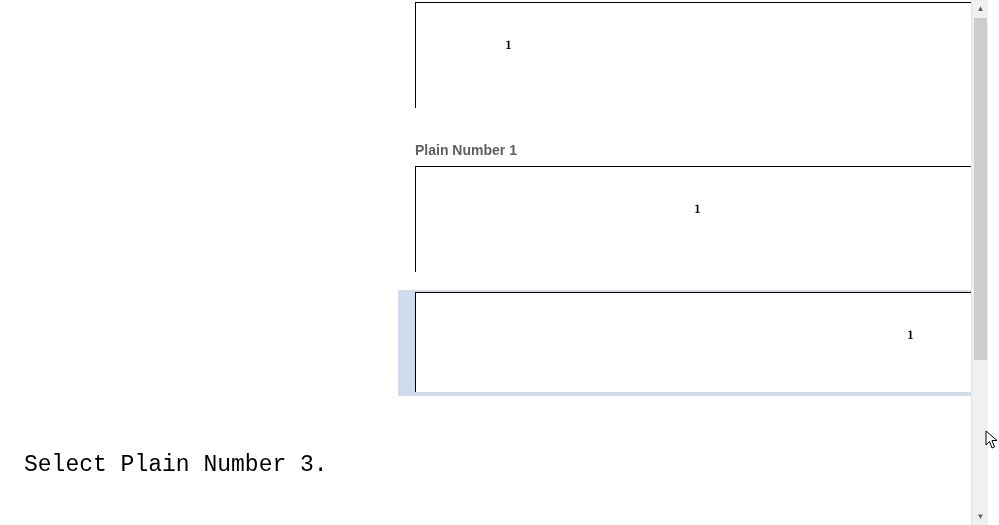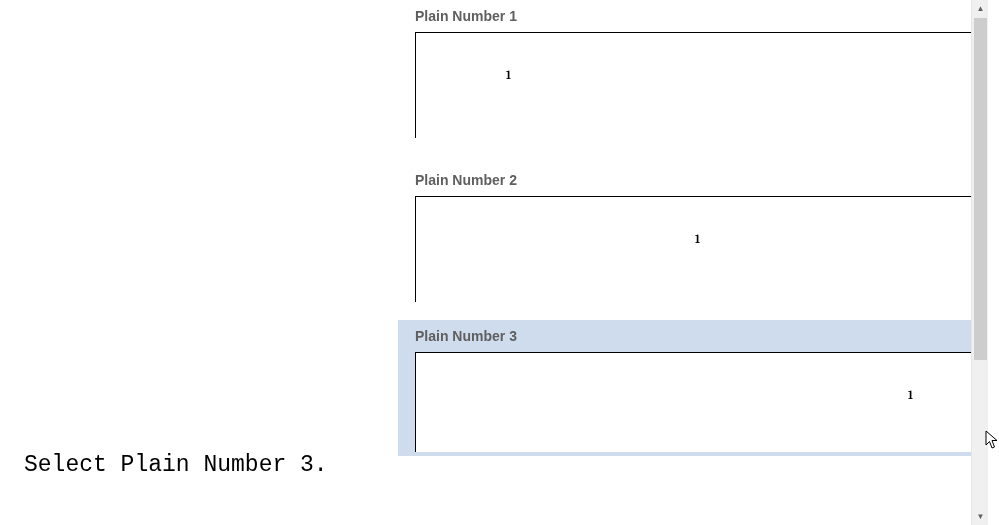--- a/index.html
+++ b/index.html
@@ -140,39 +140,37 @@
   </style>
 </head>
 <body>
 
 <div class="instruction-text">Select Plain Number 3.</div>
 
 <div class="gallery-panel">
 
 
   <div class="option-block">
-    <div class="option-label">Plain Number 1</div>
     <div class="option-preview">
       <span class="preview-number left">1</span>
     </div>
   </div>
 
   <div class="gap-between"></div>
 
   <div class="option-block">
-    <div class="option-label">Plain Number 2</div>
+    <div class="option-label">Plain Number 1</div>
     <div class="option-preview">
       <span class="preview-number center">1</span>
     </div>
   </div>
 
   <div class="gap-between-small"></div>
 
   <div class="option-block selected">
-    <div class="option-label">Plain Number 3</div>
     <div class="option-preview">
       <span class="preview-number right">1</span>
     </div>
   </div>
 
   <div class="scrollbar-area">
     <div class="scrollbar-arrow-up">▲</div>
     <div class="scrollbar-thumb"></div>
     <div class="scrollbar-arrow-down">▼</div>
   </div>

